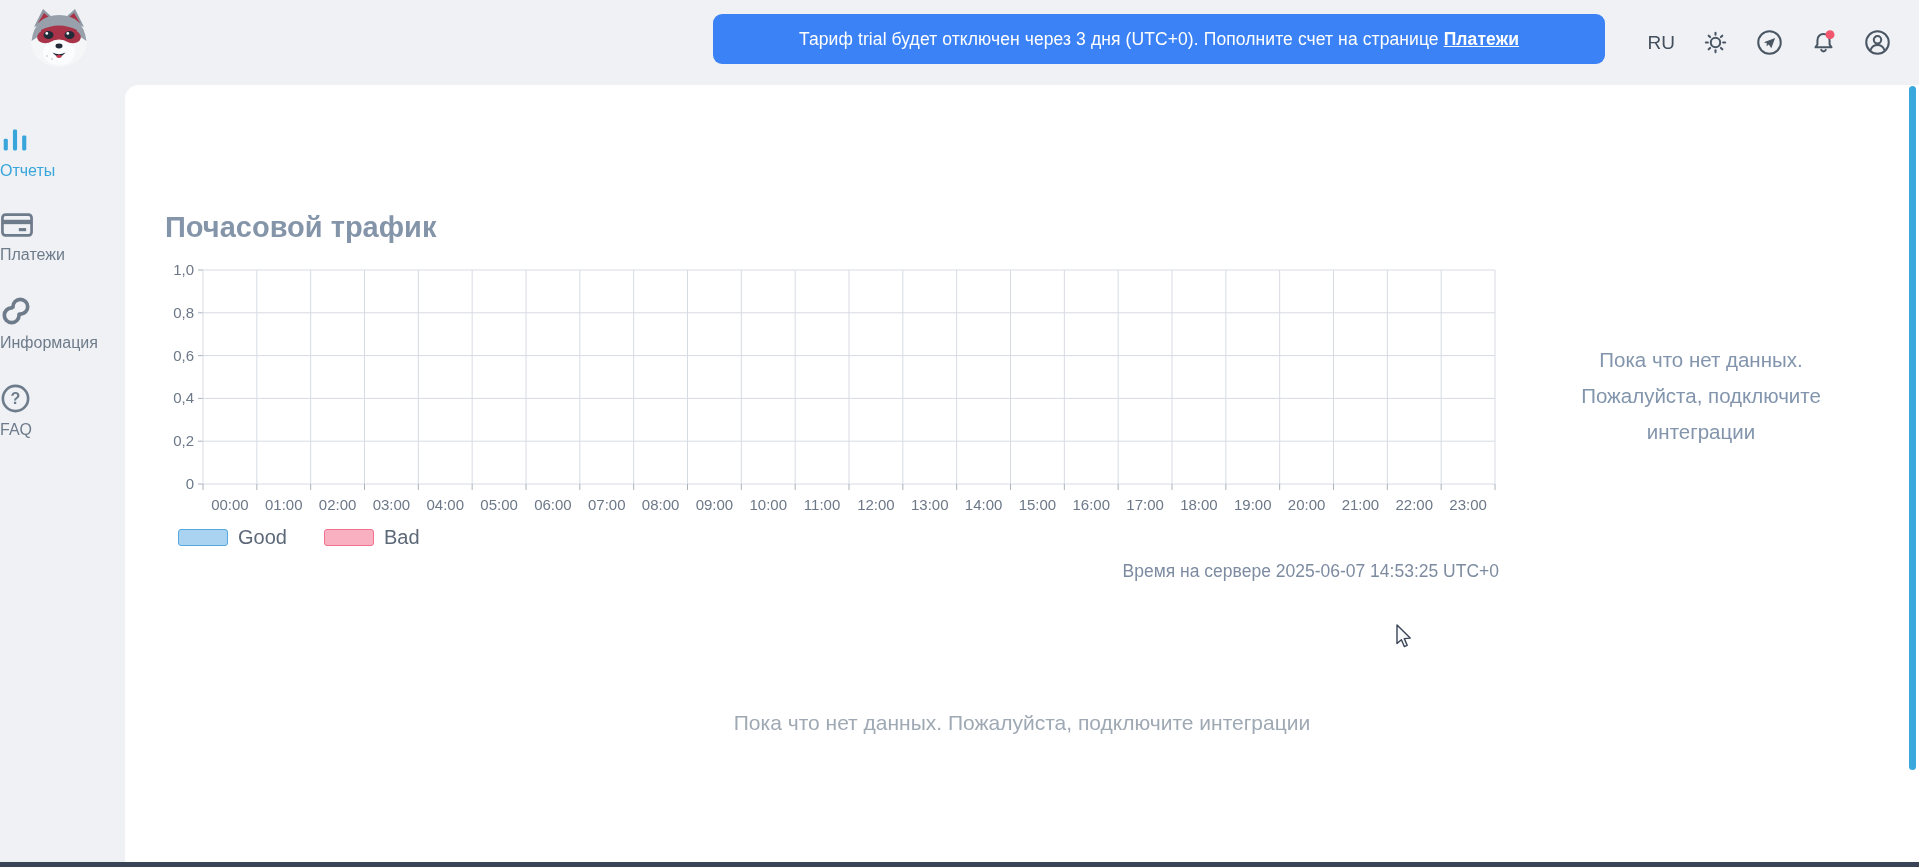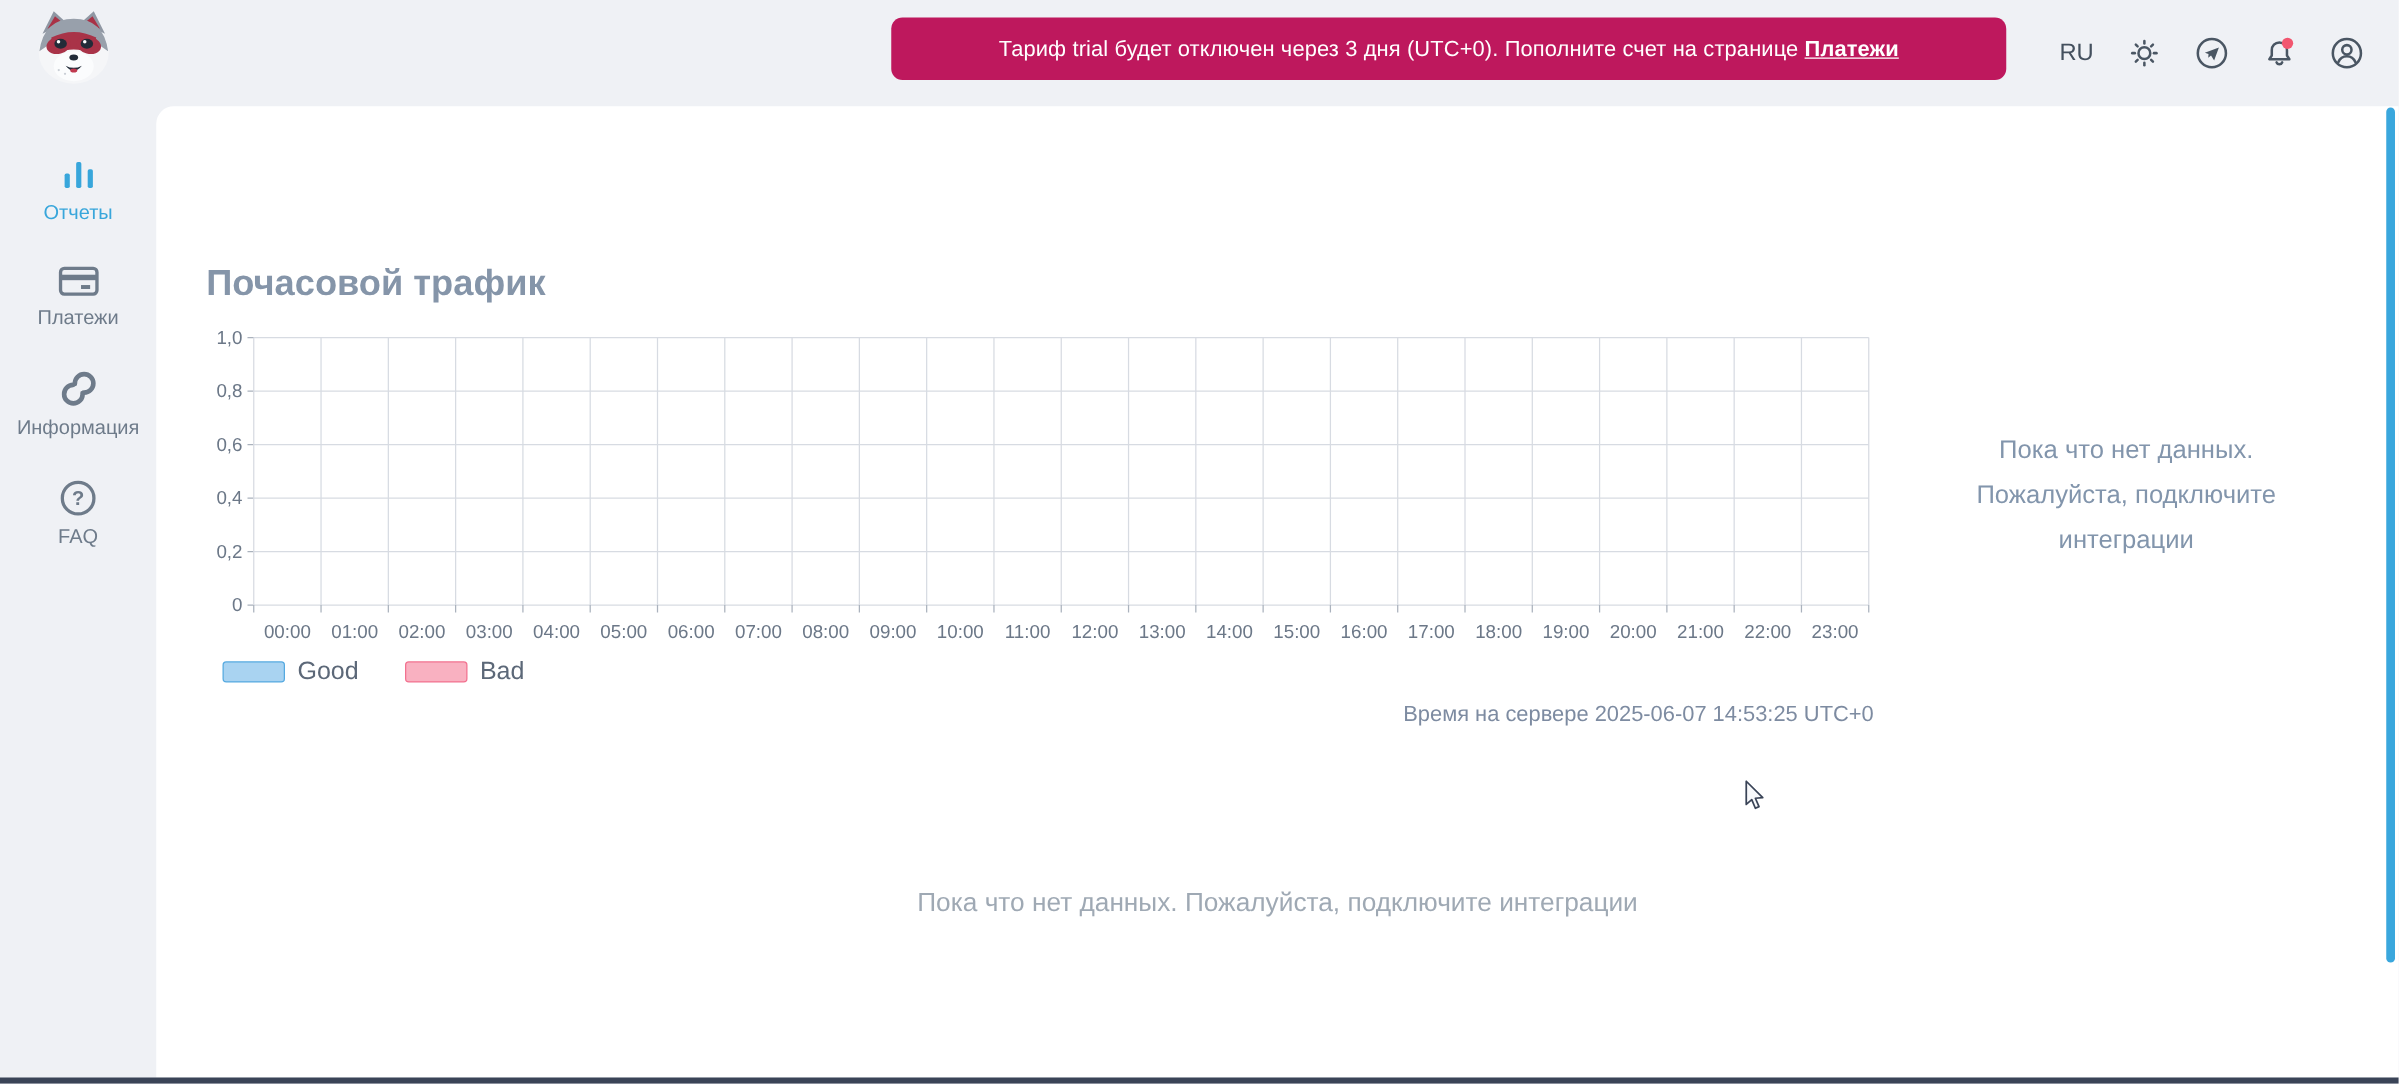--- a/index.html
+++ b/index.html
@@ -2,32 +2,32 @@
 <html><head>
 <meta charset="utf-8">
 <style>
   * { box-sizing: border-box; margin: 0; padding: 0; }
   html,body { width:1919px; height:867px; overflow:hidden; }
   body { background:#eff1f5; font-family:"Liberation Sans", sans-serif; position:relative; }
 
   
   .header { position:absolute; top:0; left:0; width:1919px; height:85px; }
   .logo { position:absolute; left:22px; top:5px; width:74px; height:64px; }
-  .banner { position:absolute; left:713px; top:14px; width:892px; height:50px; background:#be185d;
+  .banner { position:absolute; left:713px; top:14px; width:892px; height:50px; background:#3b82f6;
             border-radius:9px; color:#fff; display:flex; align-items:center; justify-content:center;
             font-size:17.5px; letter-spacing:.1px; white-space:pre; }
   .banner a { color:#fff; font-weight:bold; text-decoration:underline; cursor:pointer; }
   .top-icons { position:absolute; right:28px; top:0; height:85px; display:flex; align-items:center; gap:27px; }
   .lang { font-size:19px; color:#44505e; font-weight:500; cursor:pointer;text-align:right; }
   .tico { width:27px; height:27px; cursor:pointer; position:relative; display:block; }
 
   
   .sidebar { position:absolute; left:0; top:85px; width:125px; height:777px; display:flex;
              flex-direction:column; align-items:center; padding-top:40px; gap:31px; }
-  .side-item { display:flex; flex-direction:column; align-items:center; gap:7px; color:#6e7b8a;
+  .side-item { display:flex; flex-direction:column; gap:7px; color:#6e7b8a;
                font-size:16px; cursor:pointer; width:100%; }
   .side-item.active { color:#38a6db; }
 
   
   .main { position:absolute; left:125px; top:85px; width:1794px; height:777px; background:#ffffff;
           border-top-left-radius:14px; }
   .toolbar { position:absolute; left:40px; right:49px; top:50px; height:48px; display:flex; align-items:center; }
   .page-title { font-size:31px; font-weight:bold; color:#2b3b4e; flex:1; letter-spacing:.2px; }
   .pills { display:flex; gap:16px; align-items:center; }
   .pill { min-width:112px; height:47px; border-radius:24px; display:flex; align-items:center; justify-content:center;

